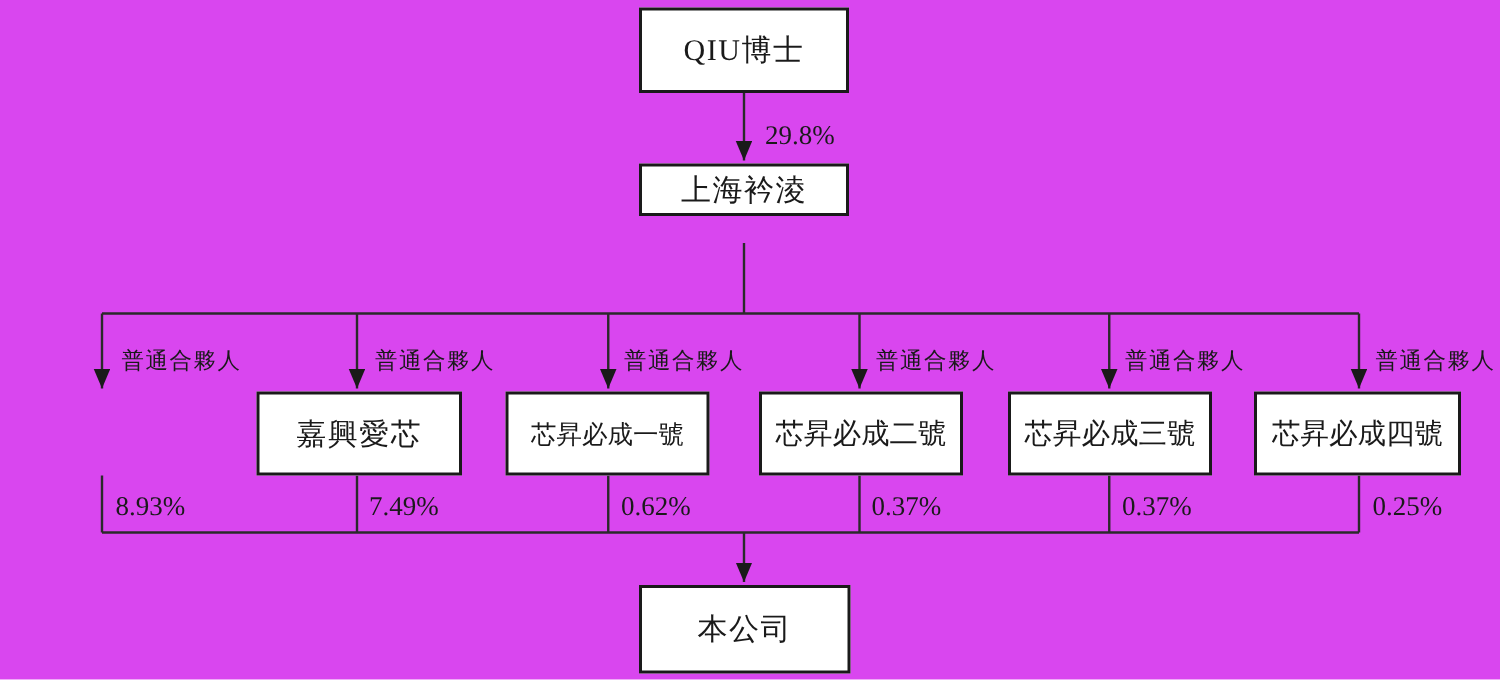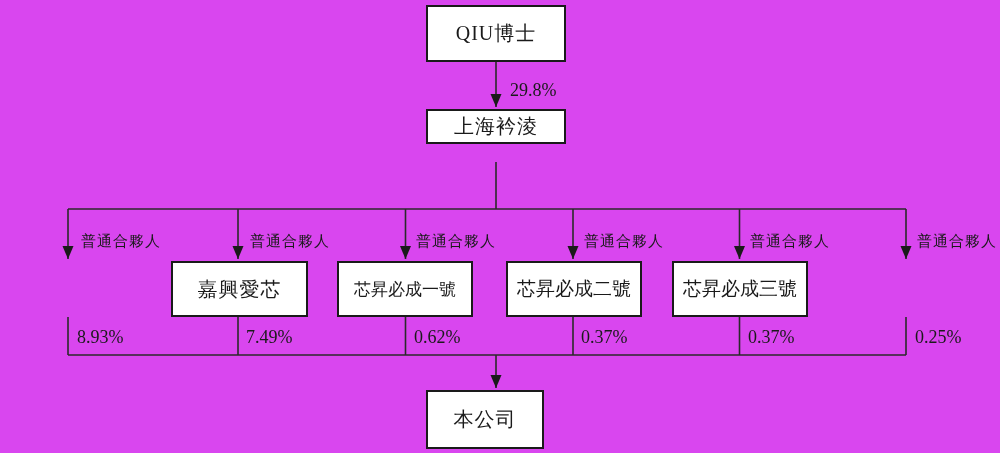--- a/index.html
+++ b/index.html
@@ -110,25 +110,28 @@
   </div>
   <div class="node" style="left:337px; top:261px; width:136px; height:56px; font-size:17px; letter-spacing:0;">
     <span>芯昇必成一號</span>
   </div>
   <div class="node" style="left:506px; top:261px; width:136px; height:56px; font-size:19px; letter-spacing:0;">
     <span>芯昇必成二號</span>
   </div>
   <div class="node" style="left:672px; top:261px; width:136px; height:56px; font-size:19px; letter-spacing:0;">
     <span>芯昇必成三號</span>
   </div>
+  <div class="node" style="left:836px; top:261px; width:138px; height:56px; font-size:19px; letter-spacing:0;">
+    <span>芯昇必成四號</span>
+  </div>
 
   <div class="pct-label" style="left:77px;  top:327px;">8.93%</div>
   <div class="pct-label" style="left:246px; top:327px;">7.49%</div>
   <div class="pct-label" style="left:414px; top:327px;">0.62%</div>
   <div class="pct-label" style="left:581px; top:327px;">0.37%</div>
   <div class="pct-label" style="left:748px; top:327px;">0.37%</div>
   <div class="pct-label" style="left:915px; top:327px;">0.25%</div>
 
-  <div class="node" style="left:426px; top:390px; width:118px; height:59px;">
+  <div class="node" style="left:426px; top:390px; width:141px; height:59px;">
     <span>本公司</span>
   </div>
 
 </div>
 
 </body></html>

